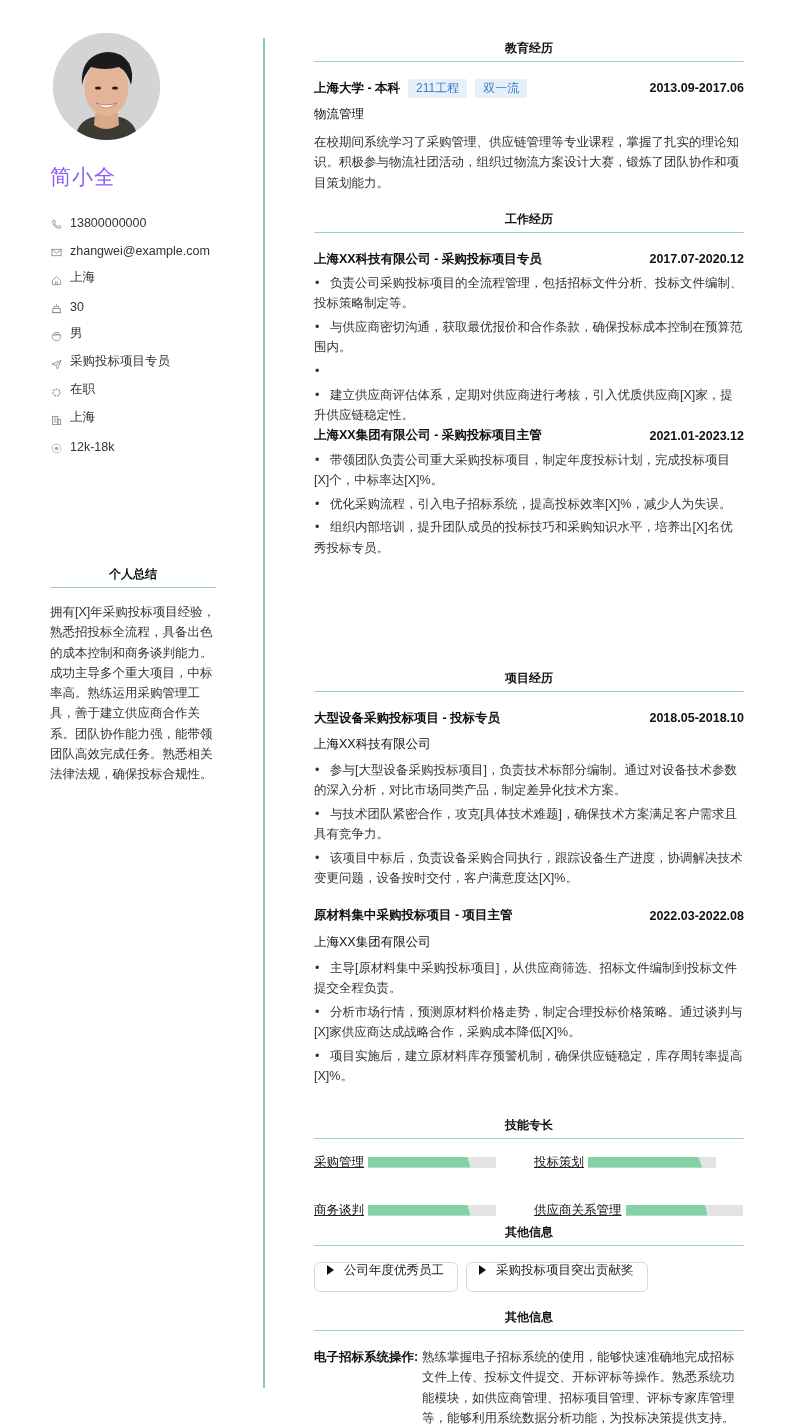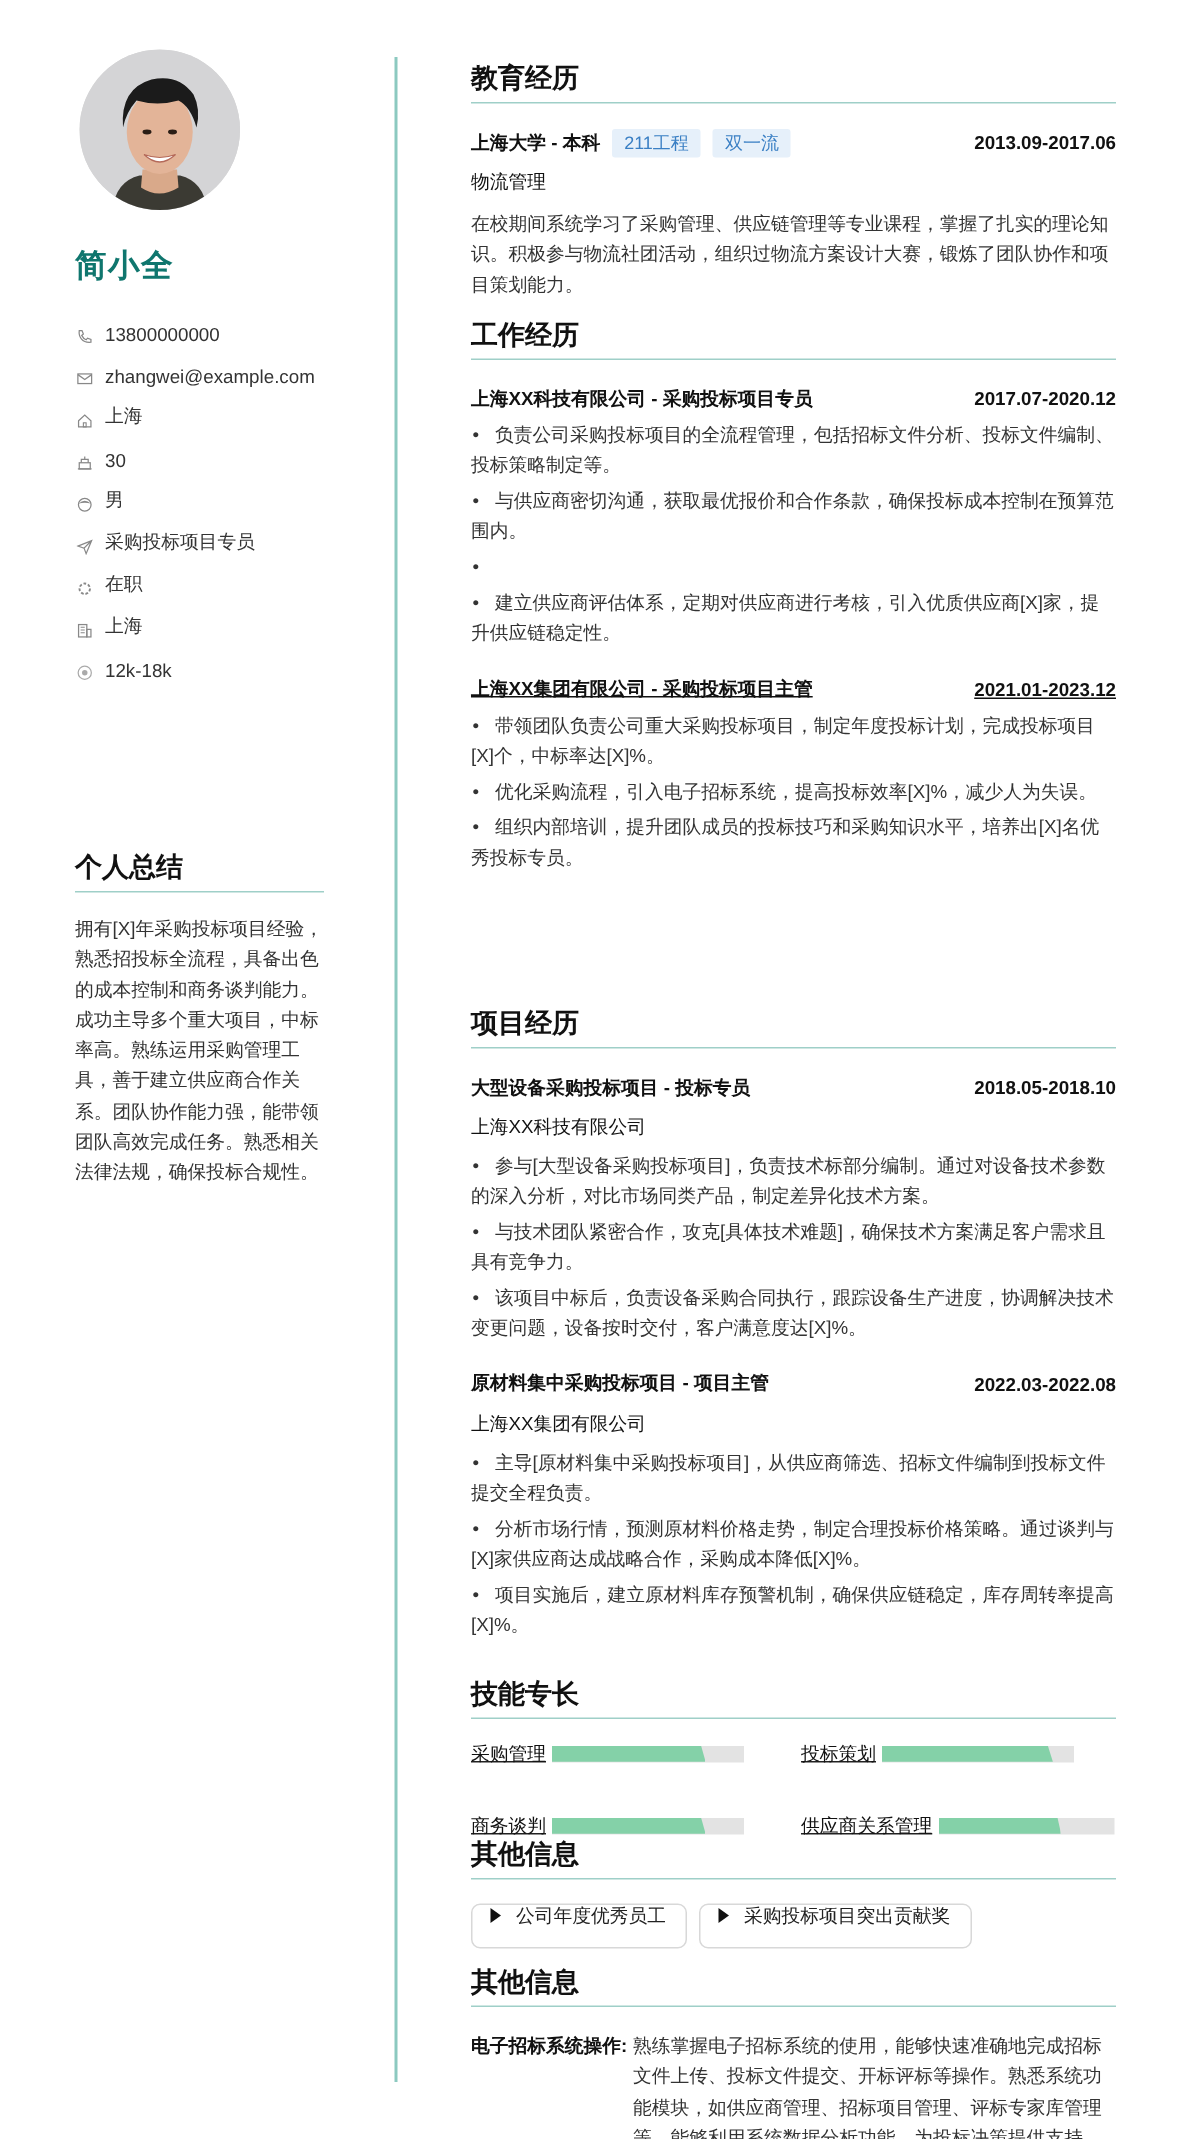--- a/index.html
+++ b/index.html
@@ -4,28 +4,28 @@
 <style>
   * { box-sizing: border-box; margin: 0; padding: 0; }
   html, body { width: 794px; height: 1426px; background: #ffffff; overflow: hidden; }
   body { font-family: "Liberation Sans", "DejaVu Sans", sans-serif; color: #222; position: relative; }
 
   .left { position: absolute; left: 50px; top: 0; width: 166px; }
   .divider { position: absolute; left: 263px; top: 38px; width: 2px; height: 1350px; background: #8cc9c0; }
   .right { position: absolute; left: 314px; top: 0; width: 430px; }
 
   .avatar { position: absolute; left: 3px; top: 33px; width: 107px; height: 107px; border-radius: 50%; background: #d3d3d3; overflow: hidden; }
-  .name { position: absolute; left: 0; top: 163px; font-size: 21px; font-weight: bold; color: #0f766e; letter-spacing: 1px; text-align: center; }
+  .name { position: absolute; left: 0; top: 163px; font-size: 21px; font-weight: normal; color: #8b5cf6; letter-spacing: 1px; text-align: center; }
 
   .contact { position: absolute; left: 0; top: 202px; width: 190px; }
   .contact-row { height: 28px; display: flex; align-items: flex-end; font-size: 12.5px; color: #333; }
   .contact-row .ic { width: 12px; height: 12px; margin-right: 8px; display: inline-flex; align-items: center; justify-content: center; }
   .contact-row .ic svg { width: 11px; height: 11px; }
 
-  .sec-title { font-size: 18px; font-weight: bold; color: #111; padding-bottom: 4px; border-bottom: 1px solid #9fcfc8; }
+  .sec-title { font-size: 12px; font-weight: bold; color: #111; padding-bottom: 4px; border-bottom: 1px solid #9fcfc8; text-align: center; }
 
   .summary { position: absolute; left: 0; top: 566px; width: 166px; }
   .summary p { margin-top: 14px; font-size: 12.5px; line-height: 20.3px; color: #333; }
 
   .sec { position: absolute; left: 0; width: 430px; }
   .row-head { display: flex; justify-content: space-between; align-items: center; font-size: 12.5px; font-weight: bold; color: #111; height: 20px; }
   .row-head .date { font-weight: bold; }
   .tag { display: inline-block; background: #e6f0fa; color: #3a7fc4; font-weight: normal; font-size: 12px; padding: 1px 8px; margin-left: 8px; border-radius: 2px; text-align: right; }
   .sub { font-size: 12.5px; font-weight: normal; color: #111; margin-top: 8px; height: 20px; }
   .para { font-size: 12.5px; line-height: 20.3px; color: #333; }
@@ -176,21 +176,21 @@
     <div class="row-head" style="margin-top:16px;">
       <span>上海XX科技有限公司 - 采购投标项目专员</span>
       <span class="date">2017.07-2020.12</span>
     </div>
     <ul class="bul" style="margin-top:4px;">
       <li><span class="dot"></span><span>负责公司采购投标项目的全流程管理，包括招标文件分析、投标文件编制、投标策略制定等。</span></li>
       <li><span class="dot"></span><span>与供应商密切沟通，获取最优报价和合作条款，确保投标成本控制在预算范围内。</span></li>
       <li><span class="dot"></span></li>
       <li><span class="dot"></span><span>建立供应商评估体系，定期对供应商进行考核，引入优质供应商[X]家，提升供应链稳定性。</span></li>
     </ul>
-    <div class="row-head" style="margin-top:17px;text-decoration:underline;">
+    <div class="row-head" style="">
       <span>上海XX集团有限公司 - 采购投标项目主管</span>
       <span class="date">2021.01-2023.12</span>
     </div>
     <ul class="bul" style="margin-top:4px;">
       <li><span class="dot"></span><span>带领团队负责公司重大采购投标项目，制定年度投标计划，完成投标项目[X]个，中标率达[X]%。</span></li>
       <li><span class="dot"></span><span>优化采购流程，引入电子招标系统，提高投标效率[X]%，减少人为失误。</span></li>
       <li><span class="dot"></span><span>组织内部培训，提升团队成员的投标技巧和采购知识水平，培养出[X]名优秀投标专员。</span></li>
     </ul>
   </div>
 

